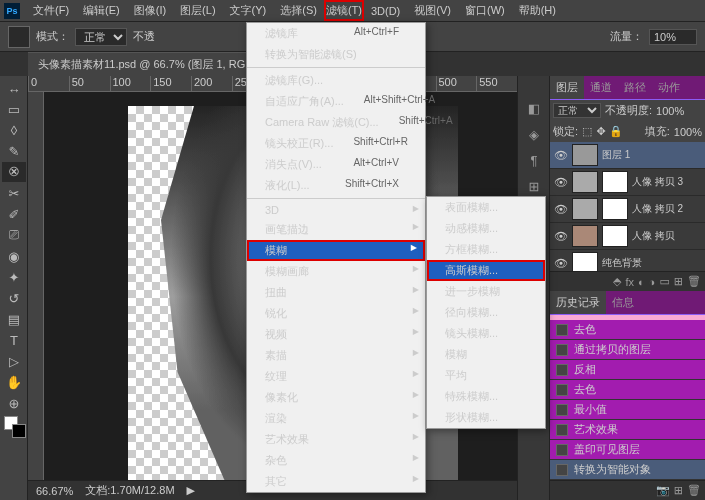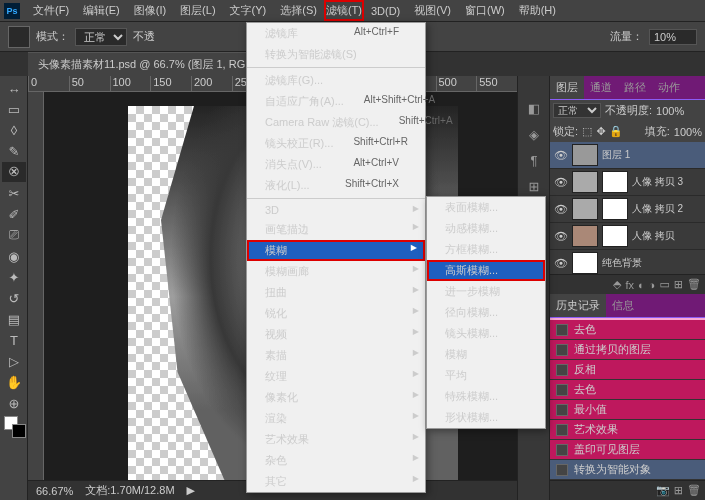--- a/index.html
+++ b/index.html
@@ -46,21 +46,21 @@
 .ptabs span.a{background:#434343;color:#ccc}
 .popts{background:#434343;padding:3px;display:flex;gap:4px;font-size:10px;align-items:center}
 .popts select{background:#333;border:1px solid #555;color:#ccc;font-size:10px;width:48px}
 .layers{flex:1;background:#3a3a3a;overflow-y:auto}
 .layer{display:flex;align-items:center;gap:4px;padding:2px 4px;border-bottom:1px solid #2a2a2a}
 .layer.a{background:#4a5c7a}
 .layer .eye{width:14px;font-size:11px;color:#ccc;text-align:center}
 .layer .thumb{width:26px;height:22px;background:#888;border:1px solid #222}
 .layer .thumb.m{background:#fff}
 .layer .lname{font-size:10px;flex:1}
-.history{background:#be185d;border-top:2px solid #f9a8d4}
+.history{background:#a21caf;border-top:5px solid #f9a8d4}
 .hist-item{display:flex;align-items:center;gap:6px;padding:2px 6px;font-size:10px;color:#aaa;border-bottom:1px solid #333}
 .hist-item .hi{width:12px;height:12px;border:1px solid #666;background:#444}
 .hist-item.a{background:#4a5c7a;color:#fff}
 .status{position:absolute;bottom:0;left:28px;right:188px;height:20px;background:#323232;display:flex;align-items:center;gap:12px;padding:0 8px;font-size:10px;color:#999;border-top:1px solid #222}
 .pfoot{height:20px;background:#323232;border-top:1px solid #222;display:flex;align-items:center;justify-content:flex-end;gap:4px;padding:0 4px}
 .pfoot span{font-size:11px;color:#999;cursor:pointer}
 </style>
 </head>
 <body>
 

